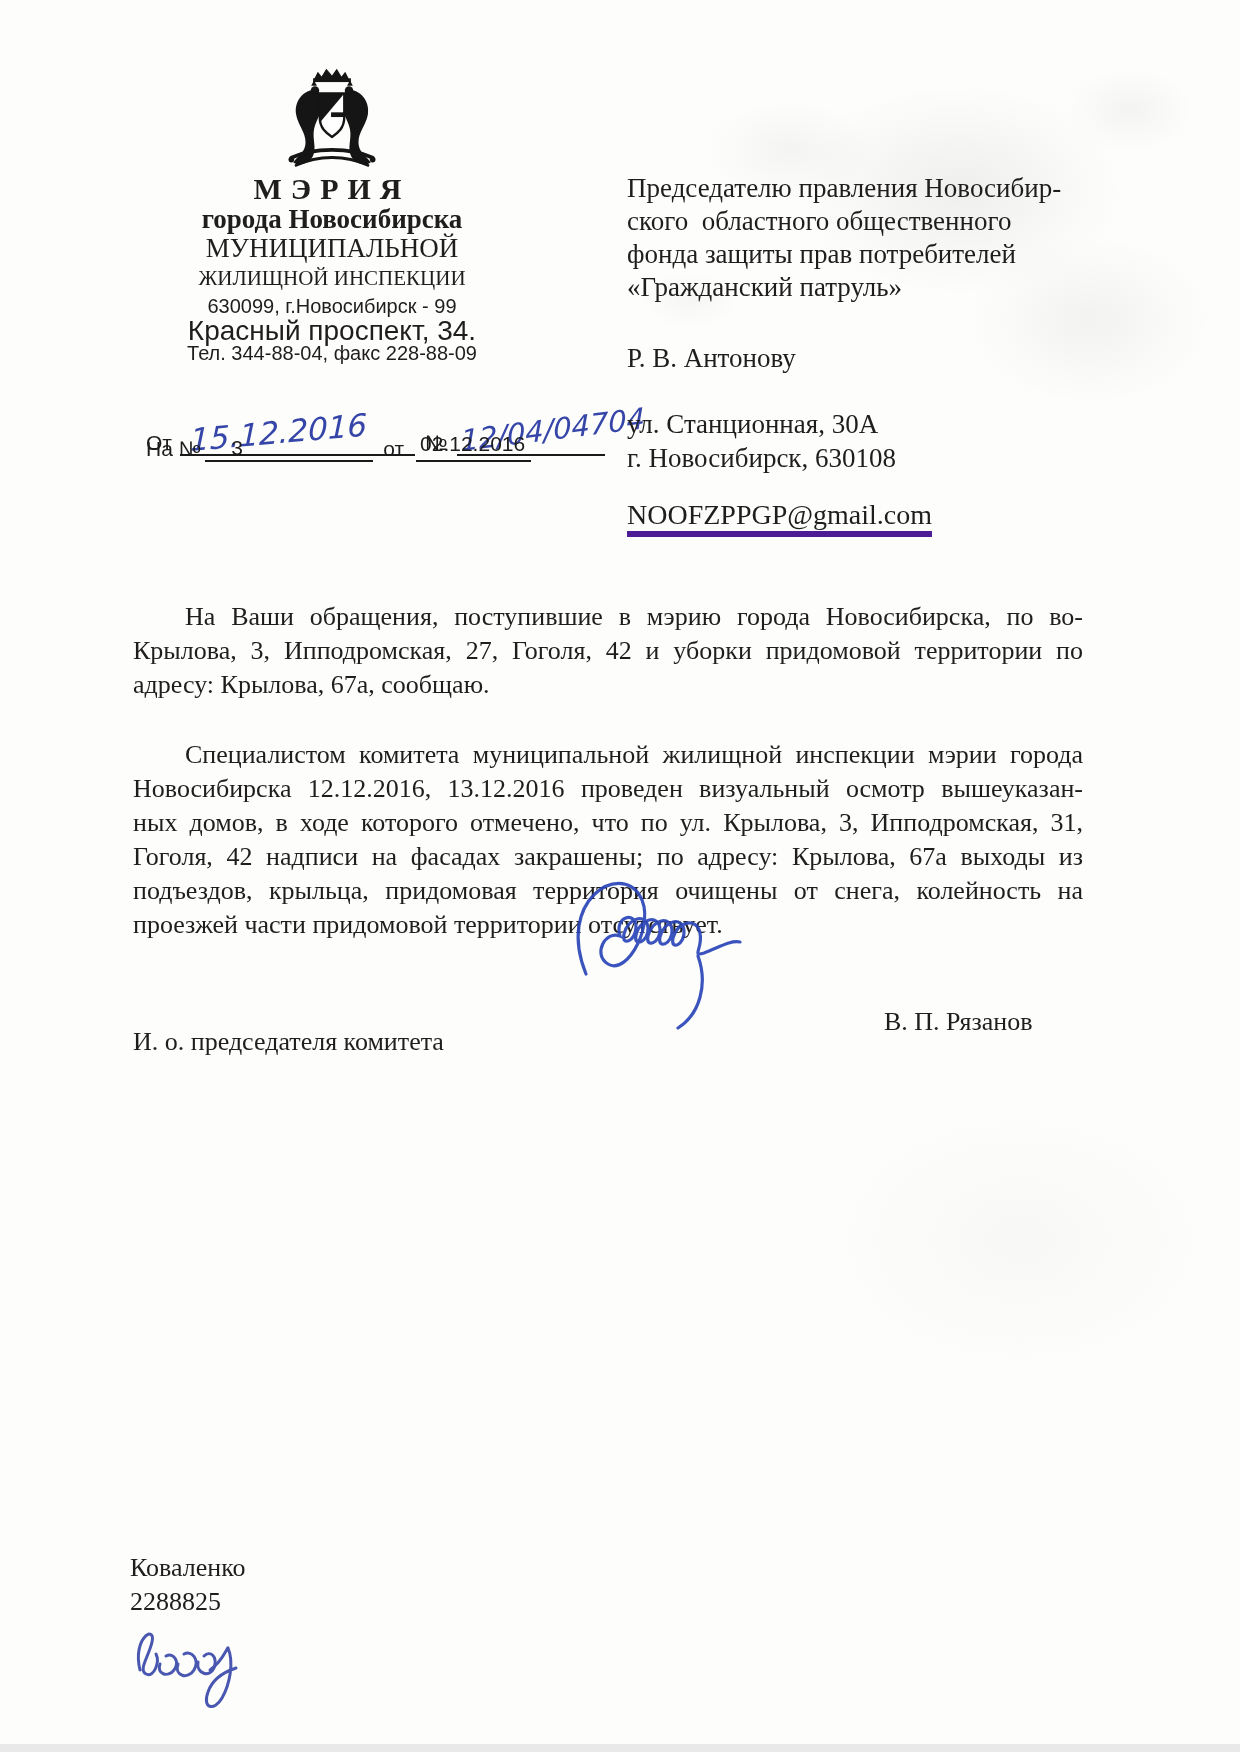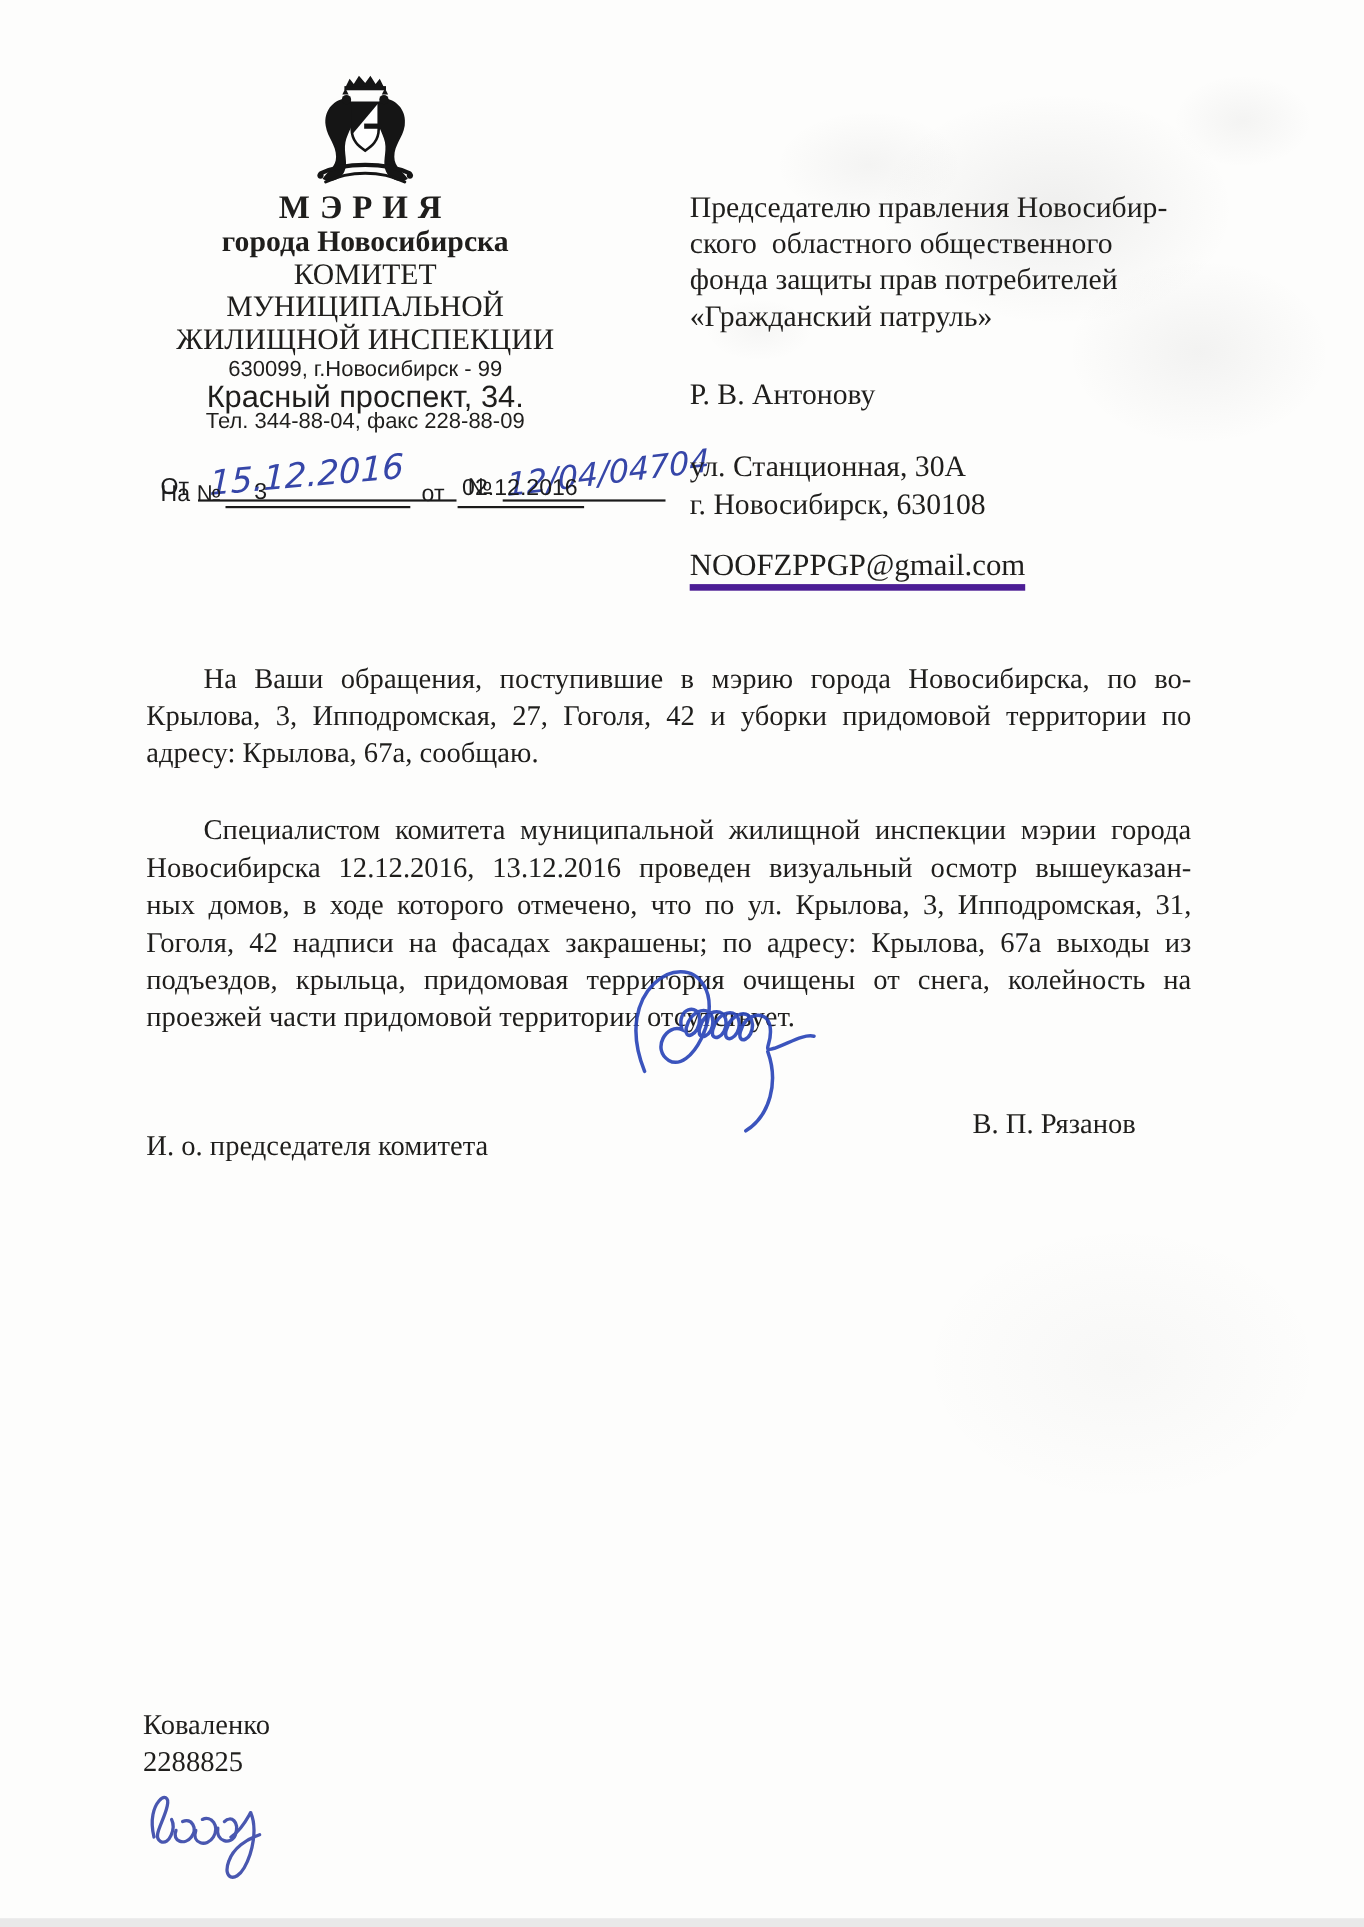--- a/index.html
+++ b/index.html
@@ -20,21 +20,21 @@
       radial-gradient(ellipse 260px 180px at 1020px 1240px,rgba(70,70,70,.03), transparent 70%);
   }
 
   
   .letterhead { position:absolute; left:112px; top:0; width:440px; text-align:center; }
   .emblem { display:block; margin:66px auto 0 auto; }
   .org-1 { margin-top:4px;  font-weight:bold; font-size:30px; line-height:30px; letter-spacing:9px; }
   .org-2 { margin-top:2px;  font-weight:bold; font-size:27px; line-height:27px; }
   .org-3 { margin-top:3px;  font-size:27px; line-height:27px; }
   .org-4 { margin-top:2px;  font-size:27px; line-height:27px; }
-  .org-5 { margin-top:2px;  font-size:27px; line-height:28px; }
+  .org-5 { margin-top:2px;  font-size:21px; line-height:28px; }
   .addr-1 { margin-top:4px; font-family:"Liberation Sans", sans-serif; font-size:20px; line-height:21px; }
   .addr-2 { margin-top:3px; font-family:"Liberation Sans", sans-serif; font-size:28px; line-height:21px; }
   .addr-3 { margin-top:2px; font-family:"Liberation Sans", sans-serif; font-size:20px; line-height:21px; }
 
   .ref-row {
     position:absolute; display:flex; align-items:flex-end;
     font-family:"Liberation Sans", sans-serif; font-size:21px; color:#1c1c1c;
   }
   .ref-out { left:146px; top:418px; height:38px; }
   .ref-in  { left:146px; top:434px; height:28px; }
@@ -107,21 +107,20 @@
       <rect x="49" y="49" width="14" height="5" fill="#151515"></rect>
 
       <path d="M7,97 C30,86 70,86 93,97" stroke="#151515" stroke-width="4" fill="none" stroke-linecap="round"></path>
       <path d="M12,105 C35,94 65,94 88,105" stroke="#151515" stroke-width="3" fill="none" stroke-linecap="round"></path>
       <circle cx="7" cy="99" r="3" fill="#151515"></circle>
       <circle cx="93" cy="99" r="3" fill="#151515"></circle>
     </svg>
 
     <div class="org-1">МЭРИЯ</div>
     <div class="org-2">города Новосибирска</div>
-    <div class="org-3">КОМИТЕТ</div>
     <div class="org-4">МУНИЦИПАЛЬНОЙ</div>
     <div class="org-5">ЖИЛИЩНОЙ ИНСПЕКЦИИ</div>
     <div class="addr-1">630099, г.Новосибирск - 99</div>
     <div class="addr-2">Красный проспект, 34.</div>
     <div class="addr-3">Тел. 344-88-04, факс 228-88-09</div>
   </div>
 
   <div class="ref-row ref-out">
     <span class="lbl">От</span>
     <span class="uline u-date">

